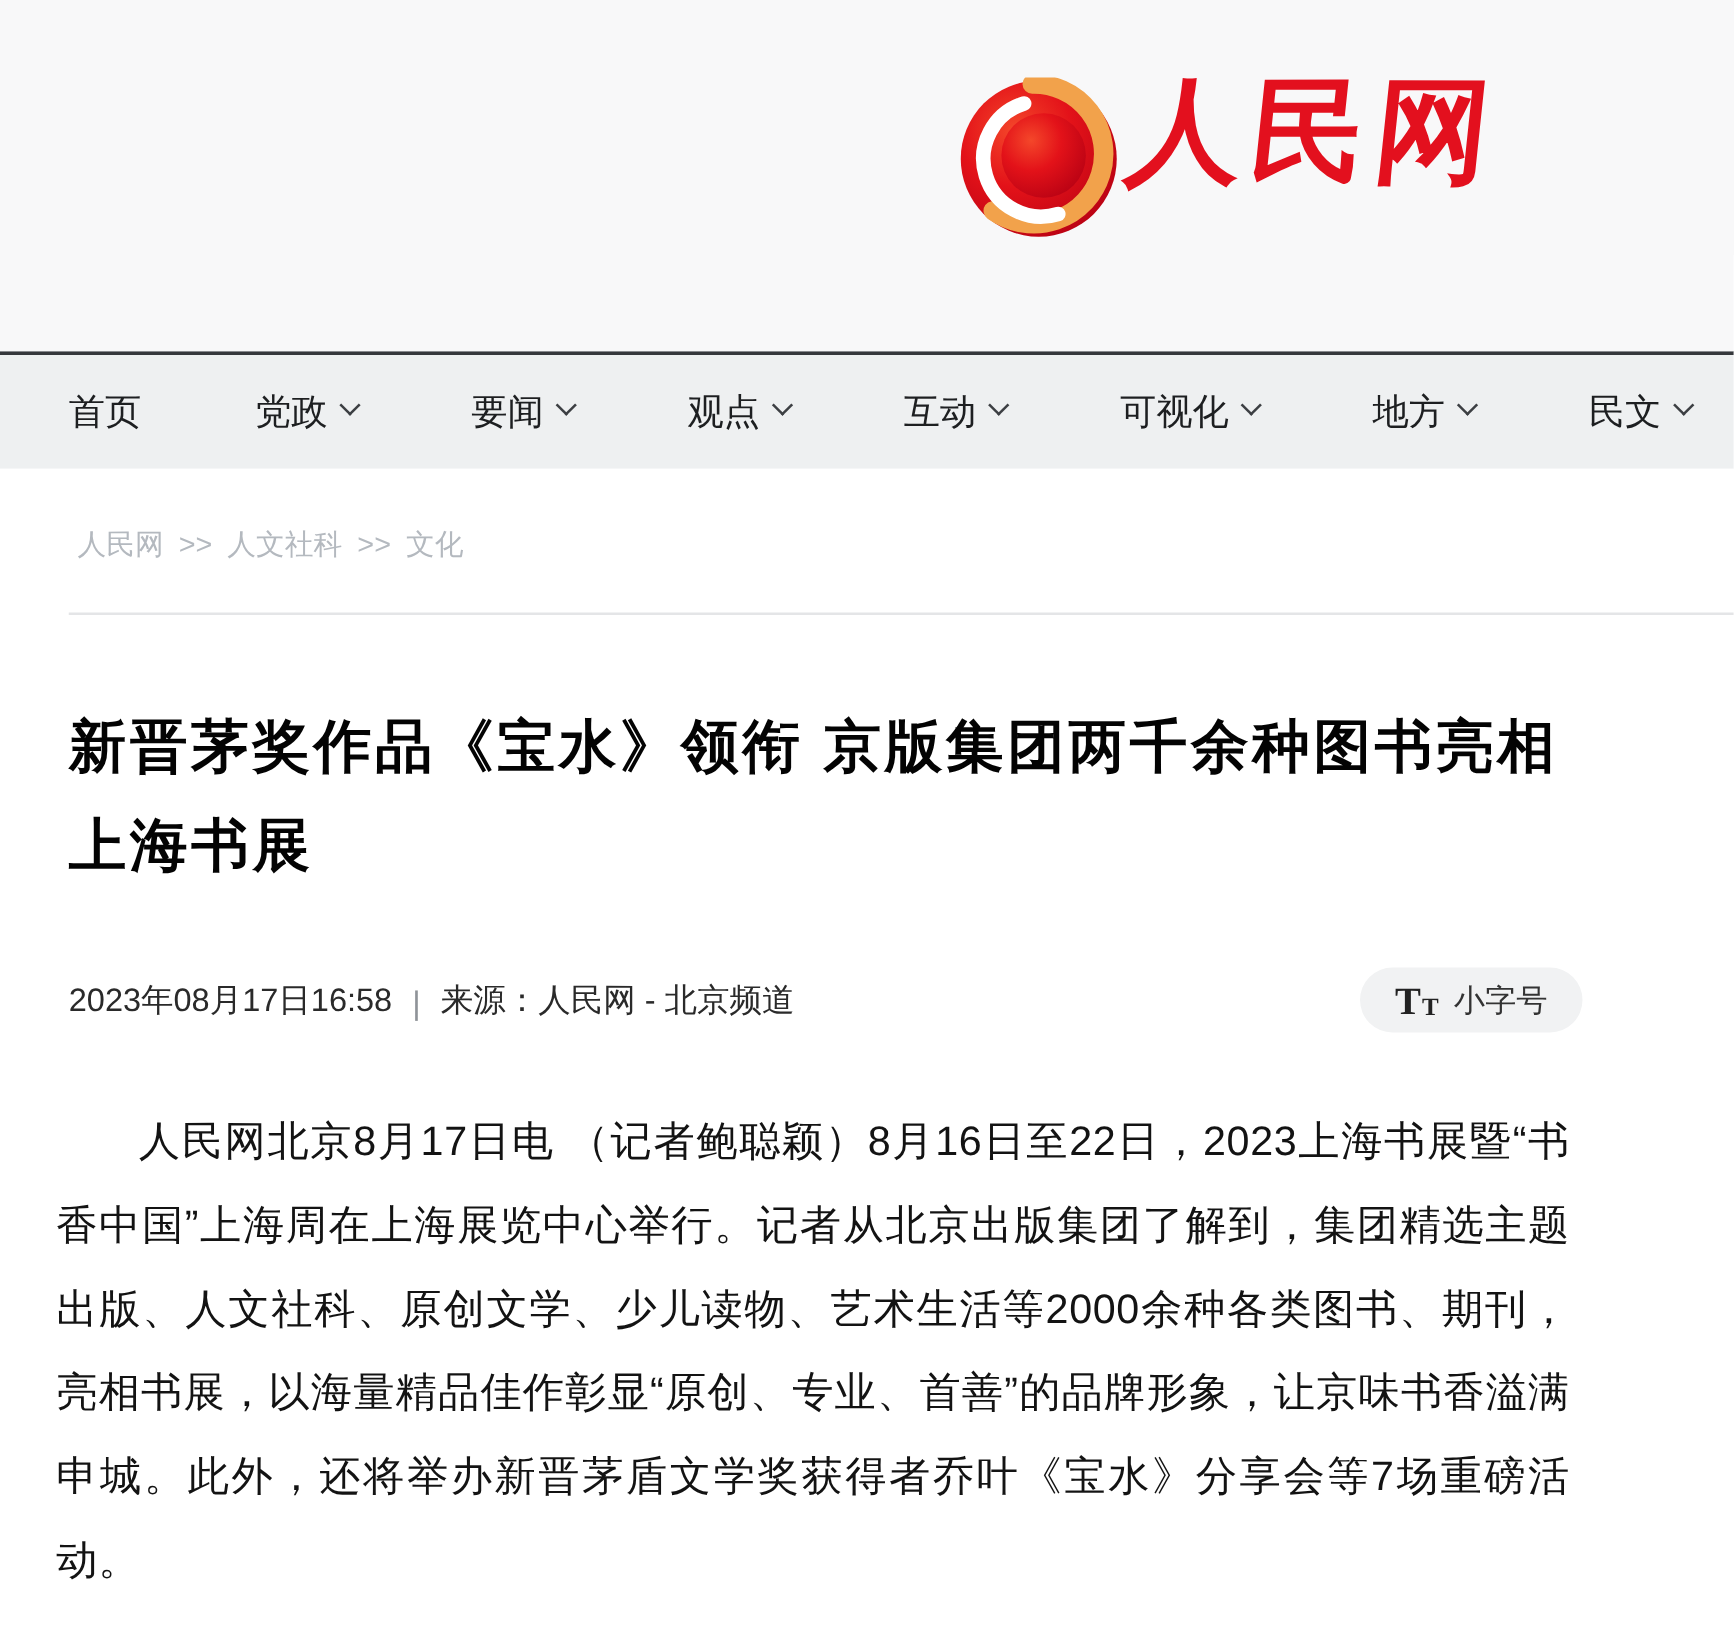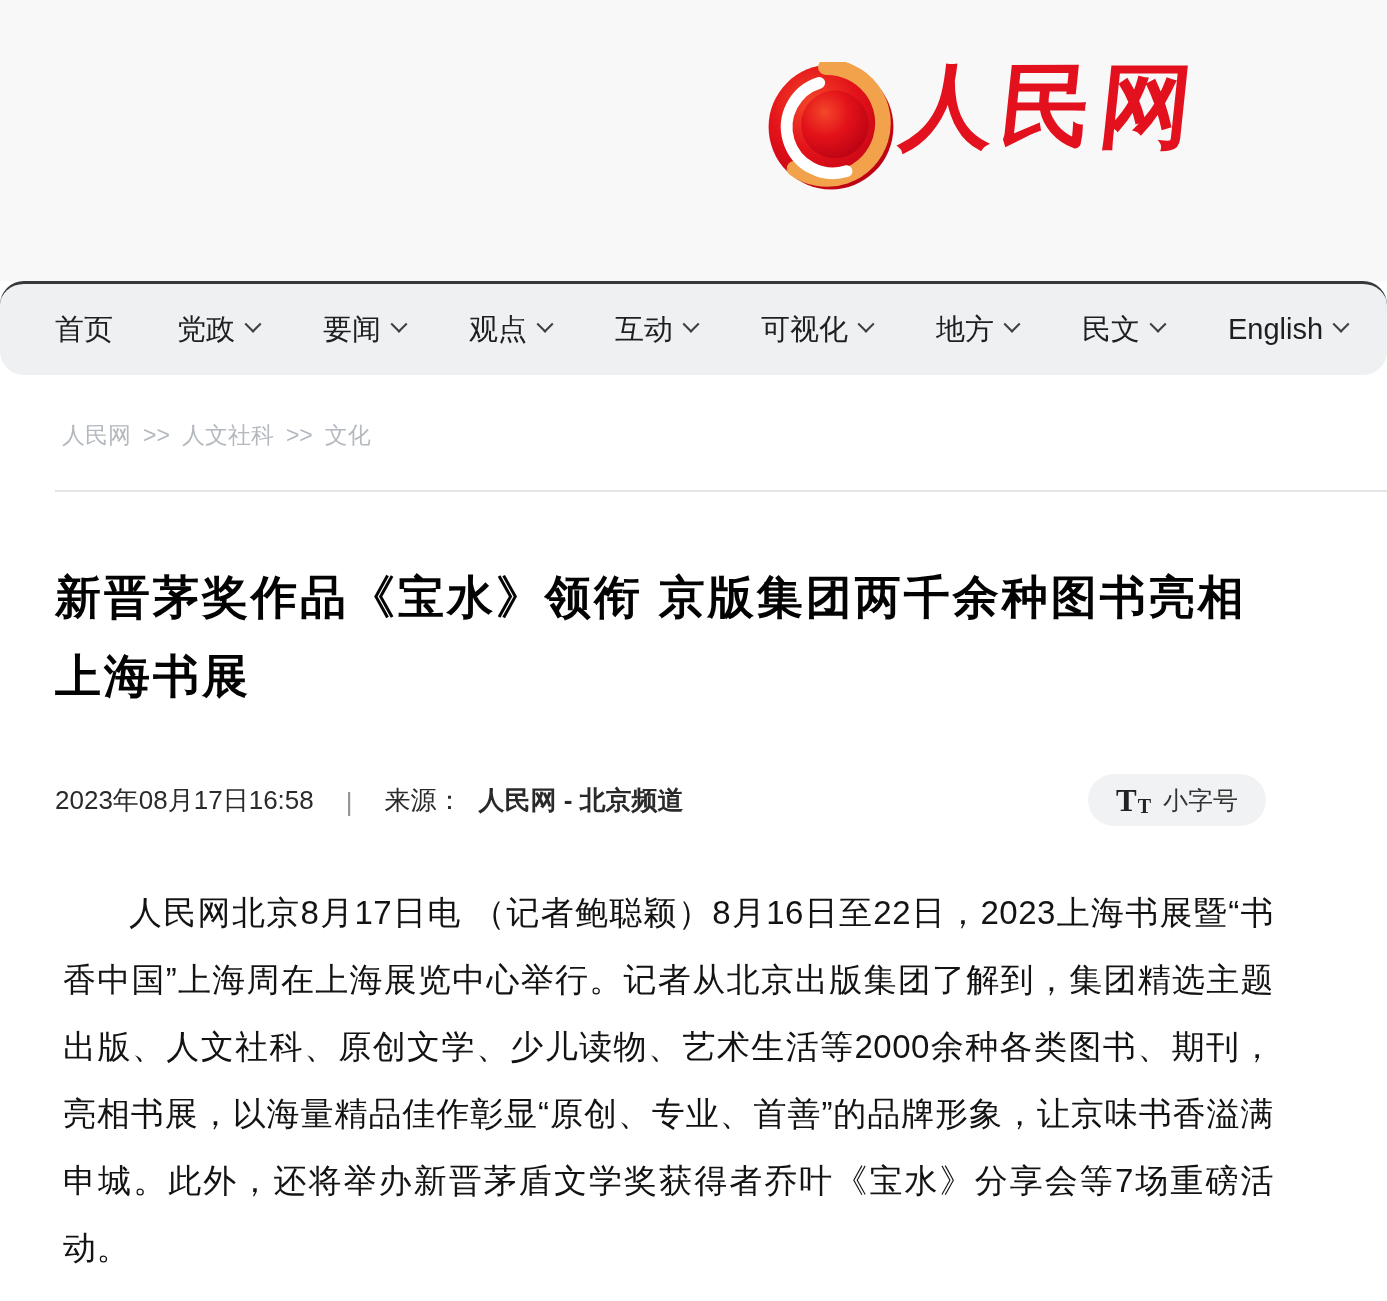--- a/index.html
+++ b/index.html
@@ -36,21 +36,21 @@
     font-size:40px; font-weight:700; color:#e3101e;
     letter-spacing:1px; margin-top:-10px; padding-left:30px;
   }
 
   
   .main-nav {
     width:100%; height:94px;
     background:#eef0f1;
     border-top:3px solid #35383c;
     display:flex; align-items:center;
-    padding-left:55px; gap:64px;border-radius:24px;
+    padding-left:55px; gap:91px;
   }
   .nav-item {
     font-size:29px; color:#1d1f21; text-decoration:none;
     display:flex; align-items:center; white-space:nowrap;
     cursor:pointer;
   }
   .chev {
     display:inline-block; width:12px; height:12px;
     border-right:2px solid #3c3f43; border-bottom:2px solid #3c3f43;
     transform:rotate(45deg) translate(-2px,-2px);
@@ -80,43 +80,43 @@
     color:#030303; letter-spacing:3px;
   }
 
   .meta-row {
     margin:58px 0 0 55px;
     width:1211px;
     display:flex; align-items:center; justify-content:space-between;
   }
   .meta-left {
     display:flex; align-items:flex-end;
-    font-size:26px; color:#2a2a2a;gap:16px;
+    font-size:26px; color:#2a2a2a;
   }
   .meta-sep { color:#8f9398; margin:0 16px; font-size:26px; }
-  .source-link { color:#2a2a2a; text-decoration:none; cursor:pointer;font-weight:bold; }
+  .source-link { color:#2a2a2a; text-decoration:none; cursor:pointer; }
 
   .font-size-btn {
     border:none; cursor:pointer;
     height:52px; padding:0 28px;
     background:#f1f2f3; border-radius:26px;
     display:flex; align-items:center; gap:12px;
     font-family:"Liberation Sans","DejaVu Sans",sans-serif;
     font-size:25px; color:#333;
   }
   .tt-icon {
     font-family:"Liberation Serif","DejaVu Serif",serif;
     font-weight:700; color:#222; line-height:1;
     display:flex; align-items:flex-end;
   }
   .tt-big { font-size:31px; }
   .tt-small { font-size:20px; margin-left:1px; }
 
   .article-body {
-    margin:53px 0 0 63px;
+    margin:53px 0 0 45px;
     width:1211px;
     font-size:33px; line-height:67px; color:#131313;
     text-align:justify; text-justify:inter-ideograph;
     text-indent:2em;
     letter-spacing:0.5px;
   }
 </style>
 </head>
 <body>
 

